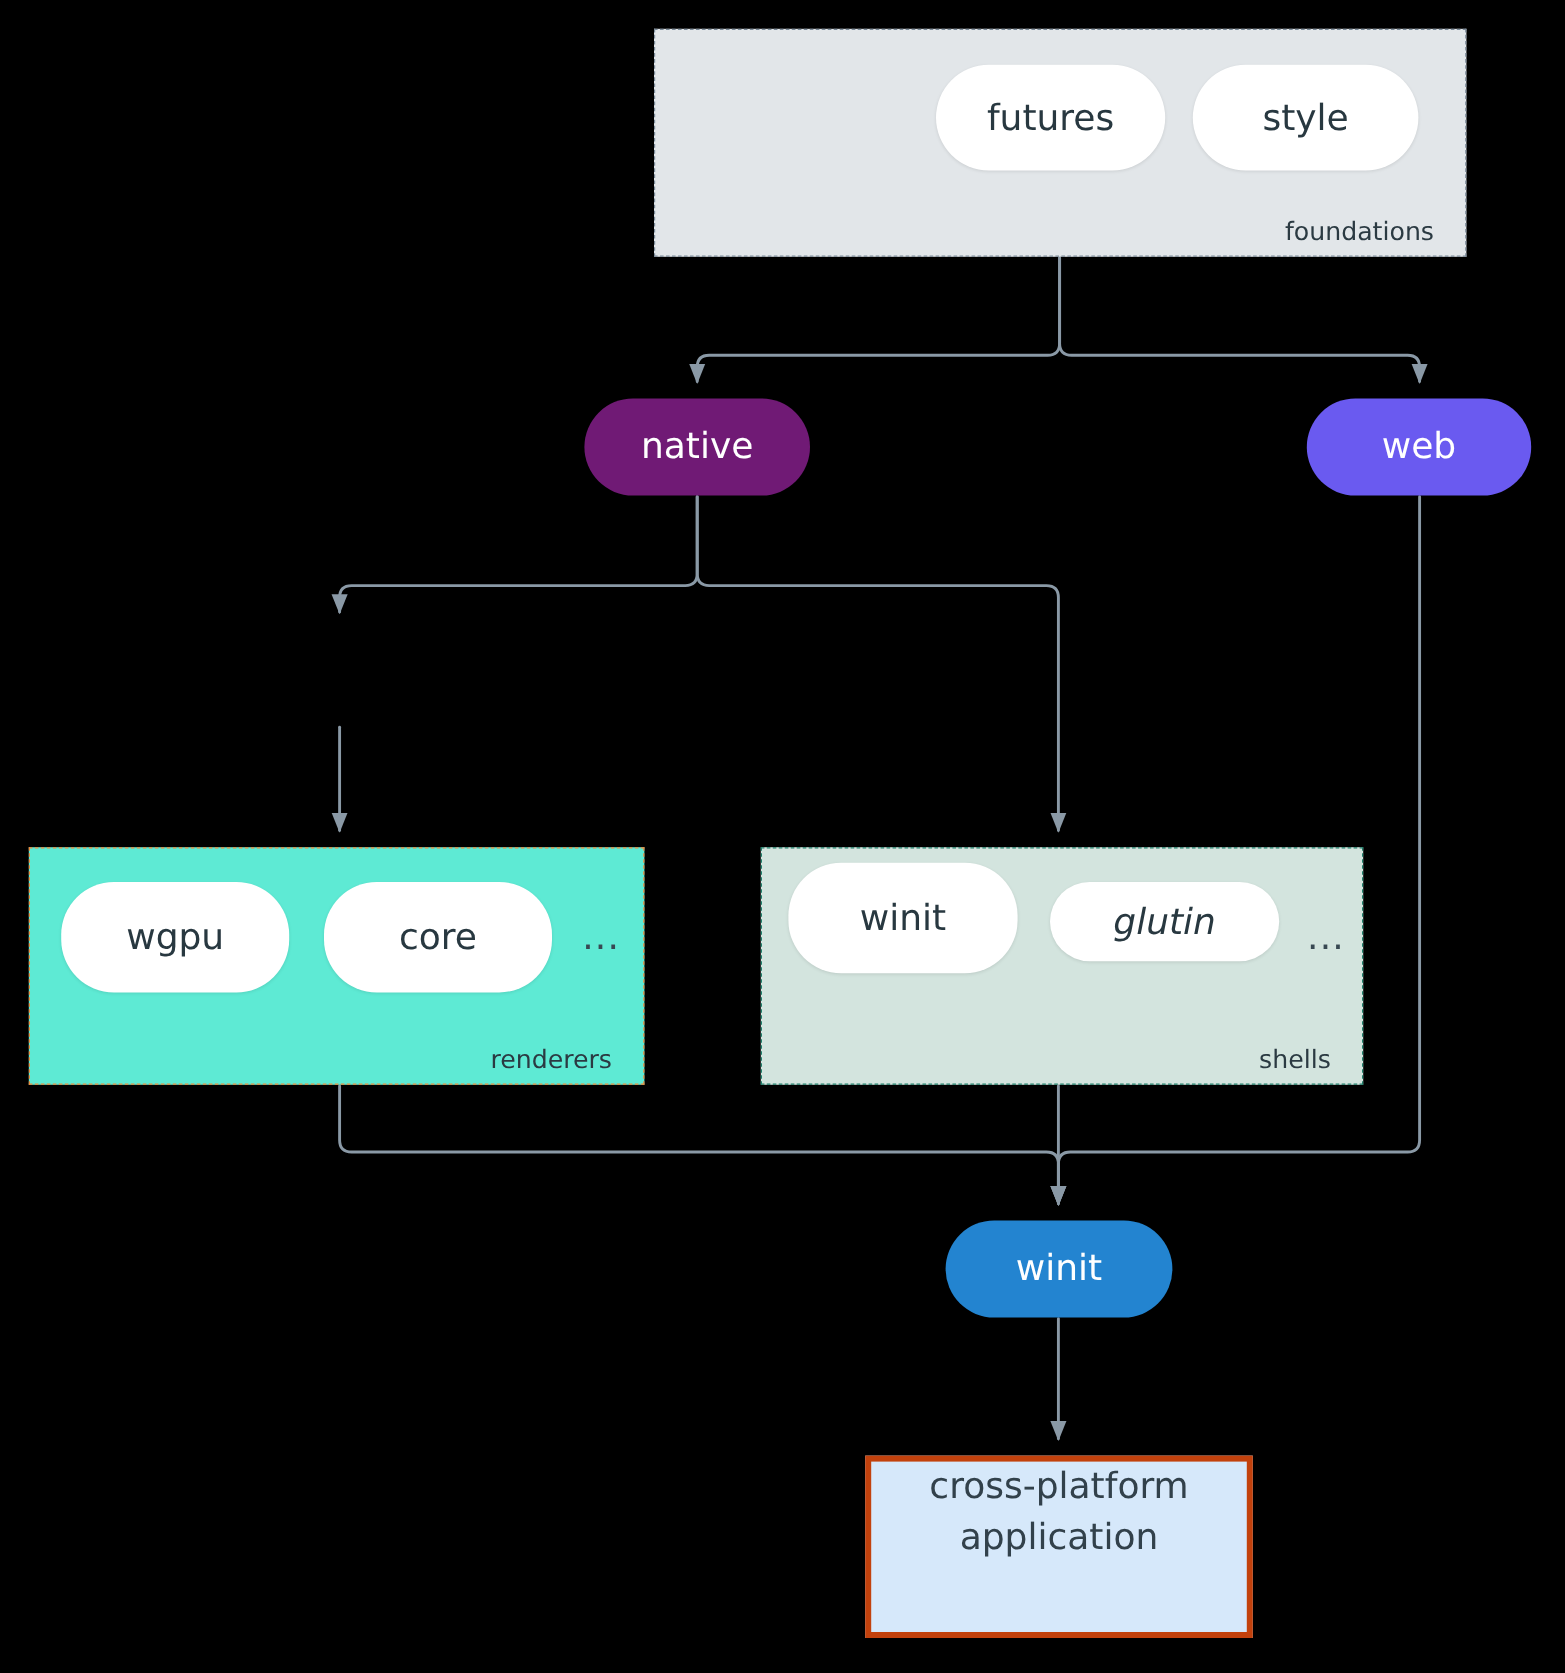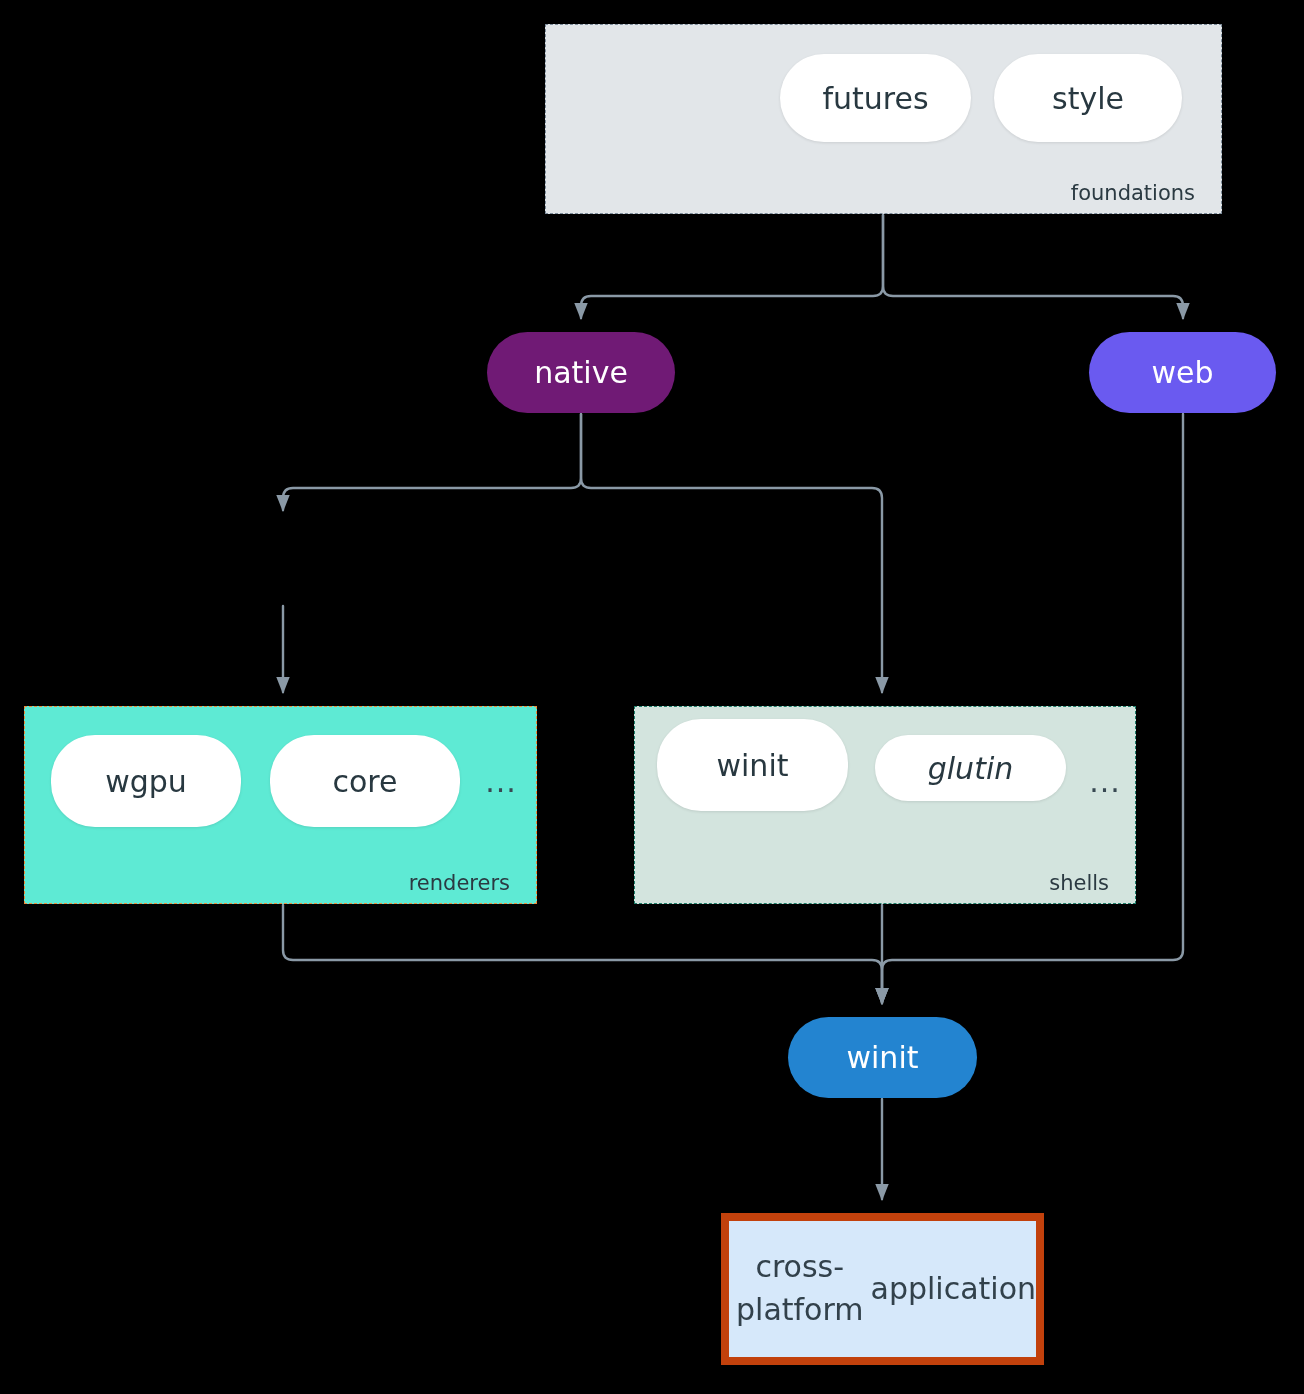--- a/index.html
+++ b/index.html
@@ -53,22 +53,22 @@
     white-space:nowrap;
   }
   .node-native{left:487px;top:332px;width:188px;height:81px;background:#701a75;}
   .node-web{left:1089px;top:332px;width:187px;height:81px;background:#6A5AF0;}
   .node-graphics{left:186px;top:524px;width:198px;height:81px;background:#E5833C;}
   .node-iced{left:788px;top:1017px;width:189px;height:81px;background:#2384D0;}
 
   
   .rect-node{
     position:absolute;box-sizing:border-box;
-    background:#D6E8FA;border:8px solid #c2410c;
-    display:flex;flex-direction:row;align-items:center;justify-content:center;
+    background:#D6E8FA;border:5px solid #c2410c;
+    display:flex;flex-direction:column;align-items:center;justify-content:flex-start;
     color:#32414B;font-size:30px;line-height:1.42;text-align:center;
   }
   .app-box{left:721px;top:1213px;width:323px;height:152px;}
 </style>
 </head>
 <body>
 
 <div id="stage">
 
   <svg class="edges" viewBox="0 0 1304 1394" xmlns="http://www.w3.org/2000/svg">

